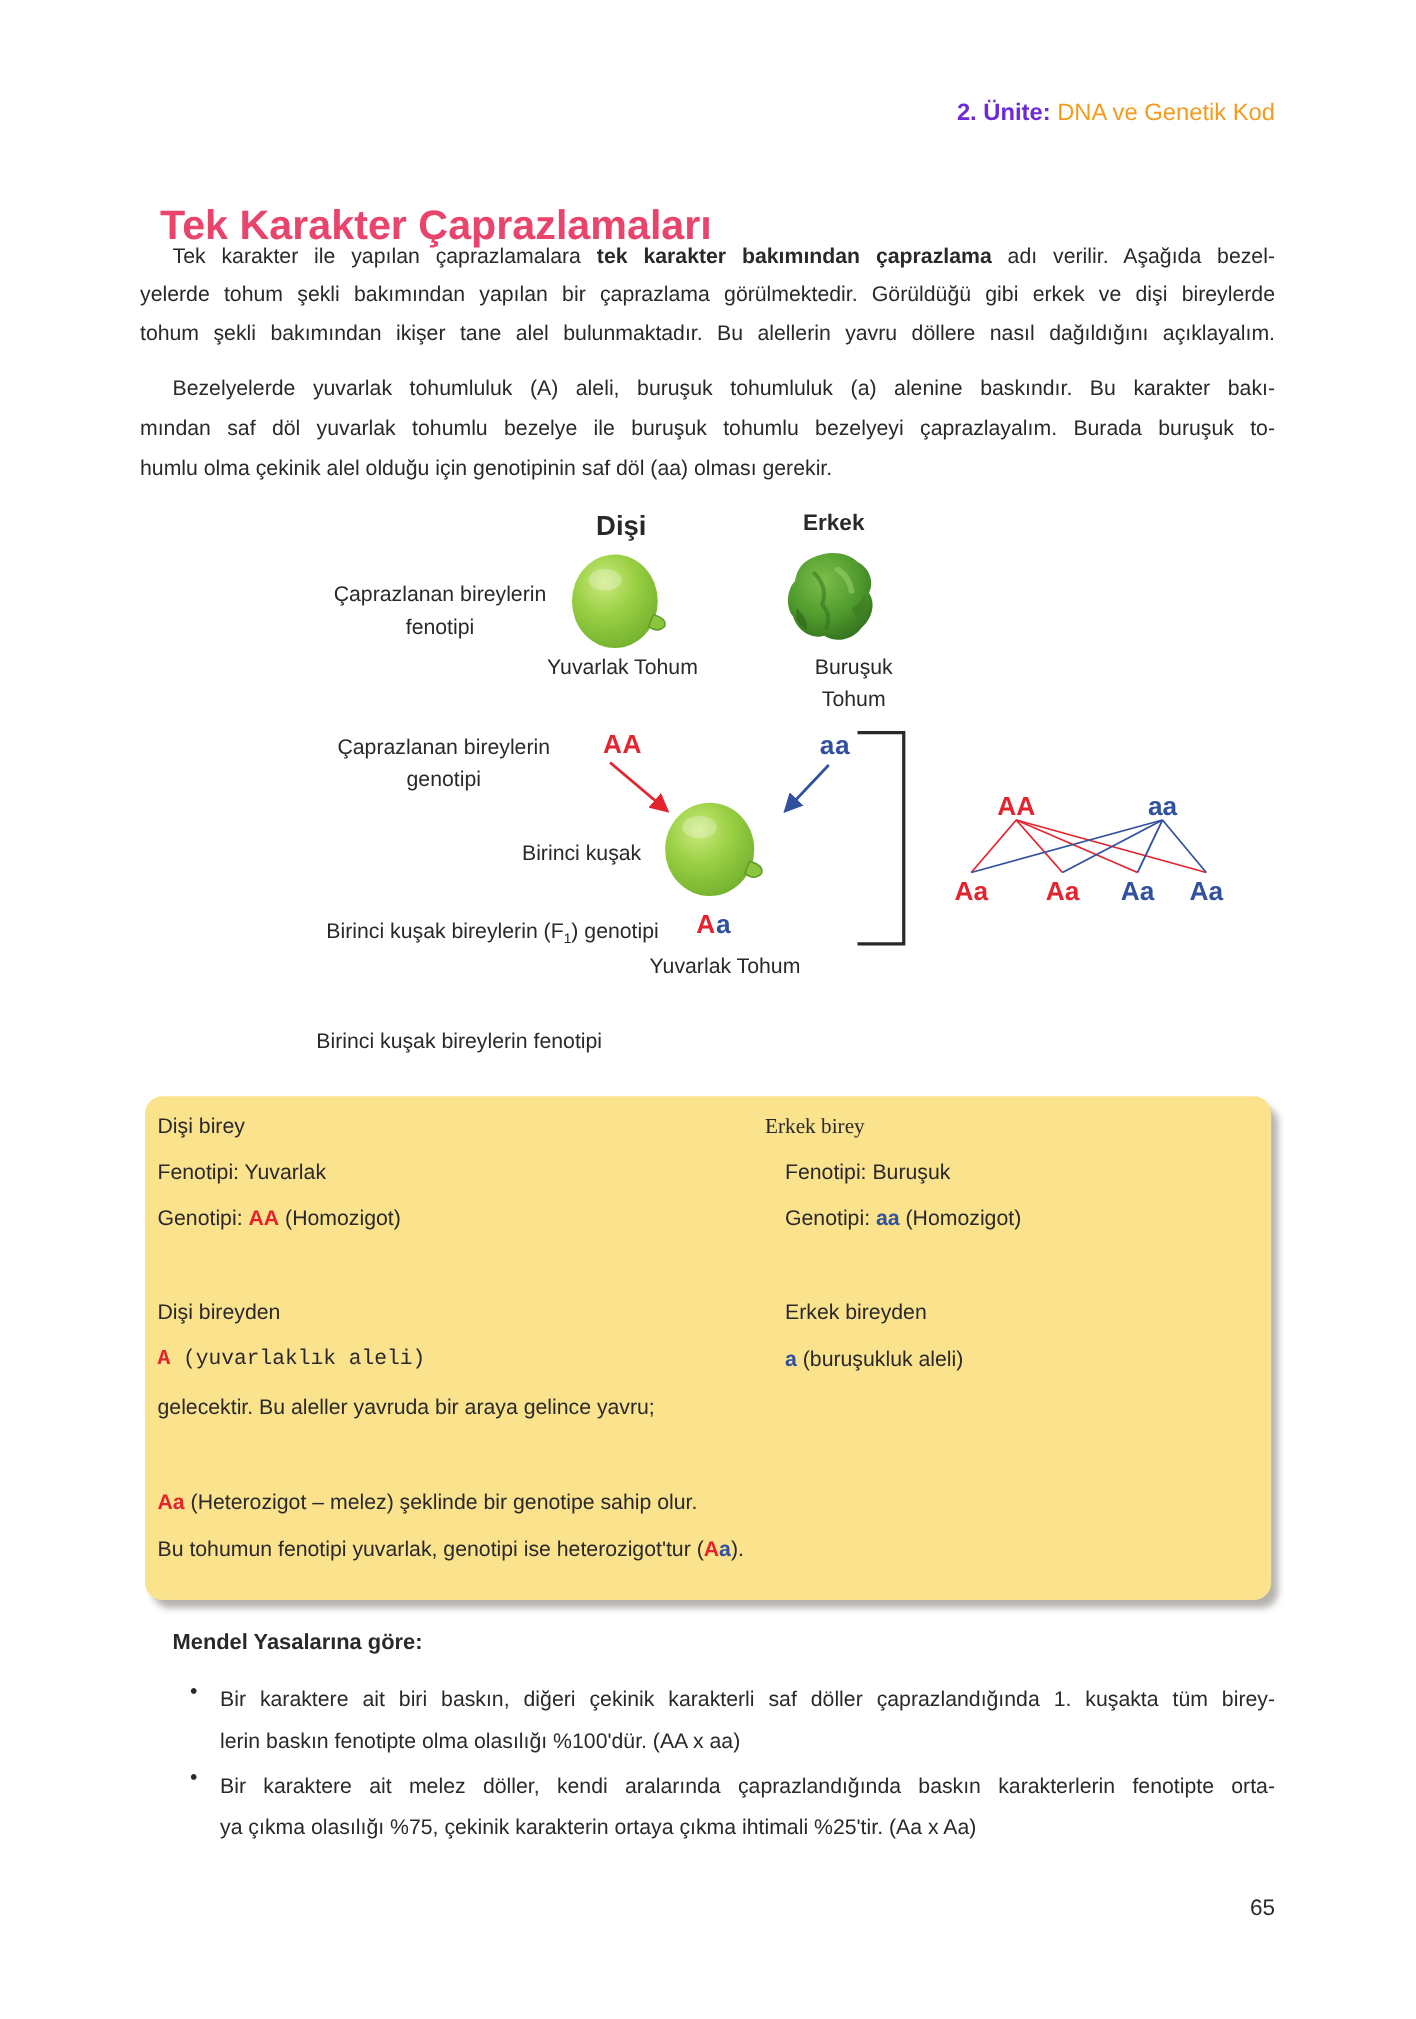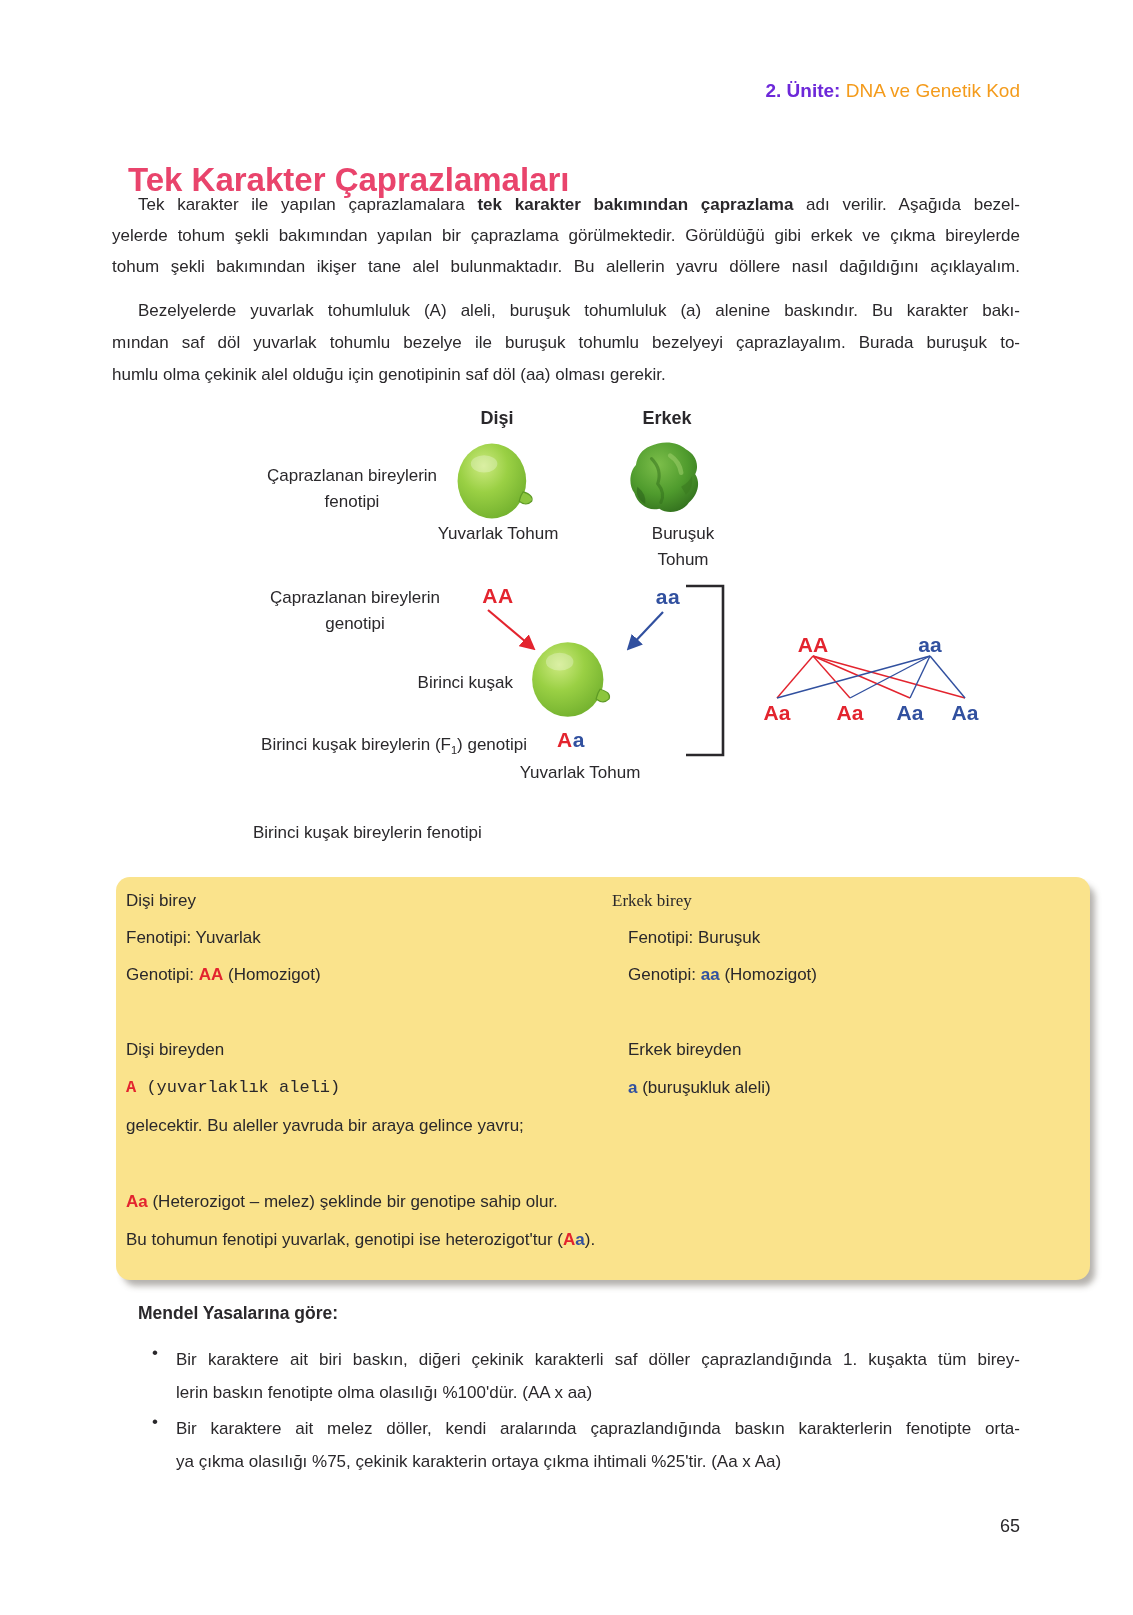--- a/index.html
+++ b/index.html
@@ -11,21 +11,21 @@
   .t{font-size:17px;line-height:31px;}
   .jline{text-align:justify;text-align-last:justify;}
   .b{font-weight:bold;}
   .red{color:var(--allele-red,#e3242e);font-weight:bold;}
   .blue{color:var(--allele-blue,#31509f);font-weight:bold;}
   .pink{color:var(--accent-pink,#e9446c);}
   .orange{color:var(--accent-orange,#f49b1b);}
   .gray{color:#6d28d9;}
   .allele-lg{font-size:21px;font-weight:bold;letter-spacing:0.5px;}
   .sub{font-size:11px;vertical-align:-4px;}
-  .ybox{left:116px;top:877px;width:974px;height:403px;background:var(--box-yellow,#fae38c);
+  .ybox{left:116px;top:877px;width:901px;height:403px;background:var(--box-yellow,#fae38c);
         border-radius:14px;box-shadow:6px 7px 6px -1px rgba(90,85,75,0.45);}
   .boxrow{position:absolute;font-size:17px;white-space:nowrap;}
   .cap{font-size:17px;line-height:26px;}
   .svgtext{font-family:"Liberation Sans",sans-serif;font-weight:bold;font-size:21px;}
   .fill-red{fill:var(--allele-red,#e3242e);}
   .fill-blue{fill:var(--allele-blue,#31509f);}
   .stroke-red{stroke:var(--allele-red,#e3242e);}
   .stroke-blue{stroke:var(--allele-blue,#31509f);}
 </style>
 </head>
@@ -38,34 +38,34 @@
     <span class="orange">DNA ve Genetik Kod</span>
   </div>
 
   <div class="abs pink b" style="left:128px;top:141px;font-size:33px;margin-top:20px;">Tek Karakter Çaprazlamaları</div>
 
   <div class="abs t" style="left:112px;top:189px;width:908px;">
     <div class="jline" style="text-indent:26px;">
       <span>Tek karakter ile yapılan çaprazlamalara </span><span class="b">tek karakter bakımından çaprazlama</span><span> adı verilir. Aşağıda bezel-</span>
     </div>
     <div>
-        <div class="jline">yelerde tohum şekli bakımından yapılan bir çaprazlama görülmektedir. Görüldüğü gibi erkek ve çıkma bireylerde</div>
+        <div class="jline">yelerde tohum şekli bakımından yapılan bir çaprazlama görülmektedir. Görüldüğü gibi erkek ve dişi bireylerde</div>
         <div class="jline">tohum şekli bakımından ikişer tane alel bulunmaktadır. Bu alellerin yavru döllere nasıl dağıldığını açıklayalım.</div>
       </div>
   </div>
 
   <div class="abs t" style="left:112px;top:295px;width:908px;line-height:32px;">
     <div>
         <div class="jline" style="text-indent: 26px;">Bezelyelerde yuvarlak tohumluluk (A) aleli, buruşuk tohumluluk (a) alenine baskındır. Bu karakter bakı-</div>
         <div class="jline">mından saf döl yuvarlak tohumlu bezelye ile buruşuk tohumlu bezelyeyi çaprazlayalım. Burada buruşuk to-</div>
         <div>humlu olma çekinik alel olduğu için genotipinin saf döl (aa) olması gerekir.</div>
       </div>
   </div>
 
-  <div class="abs ctr b" style="left:497px;top:408px;font-size:18px;">Dişi</div>
+  <div class="abs ctr b" style="left:497px;top:408px;font-size:22px;">Dişi</div>
   <div class="abs ctr b" style="left:667px;top:408px;font-size:18px;">Erkek</div>
 
   <div class="abs ctr cap" style="left:352px;top:463px;">
     <div>Çaprazlanan bireylerin</div>
     <div>fenotipi</div>
   </div>
 
   <div class="abs" style="left:456px;top:440px;width:78px;height:82px;">
     <svg width="78" height="82" viewBox="0 0 100 104">
       <defs>

